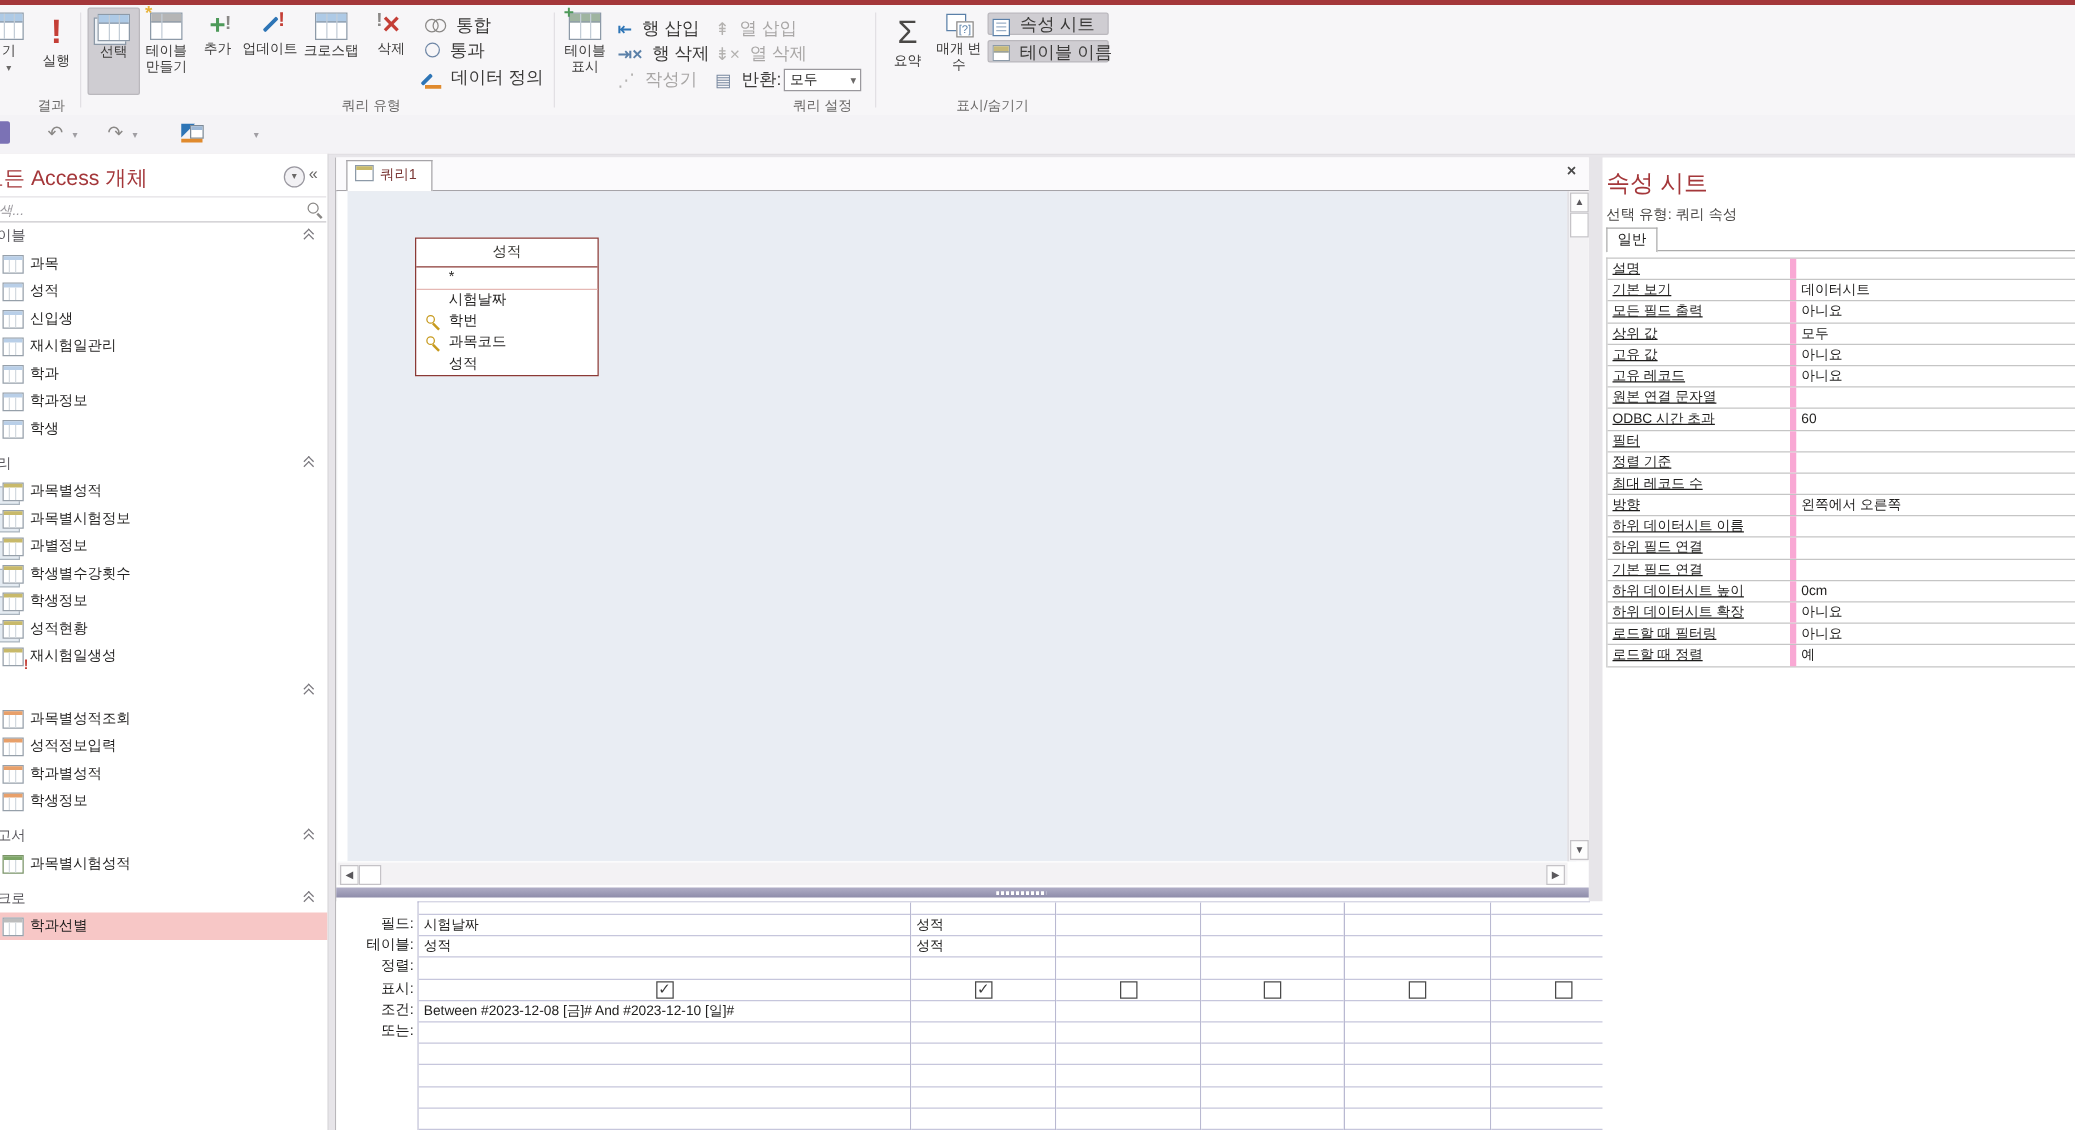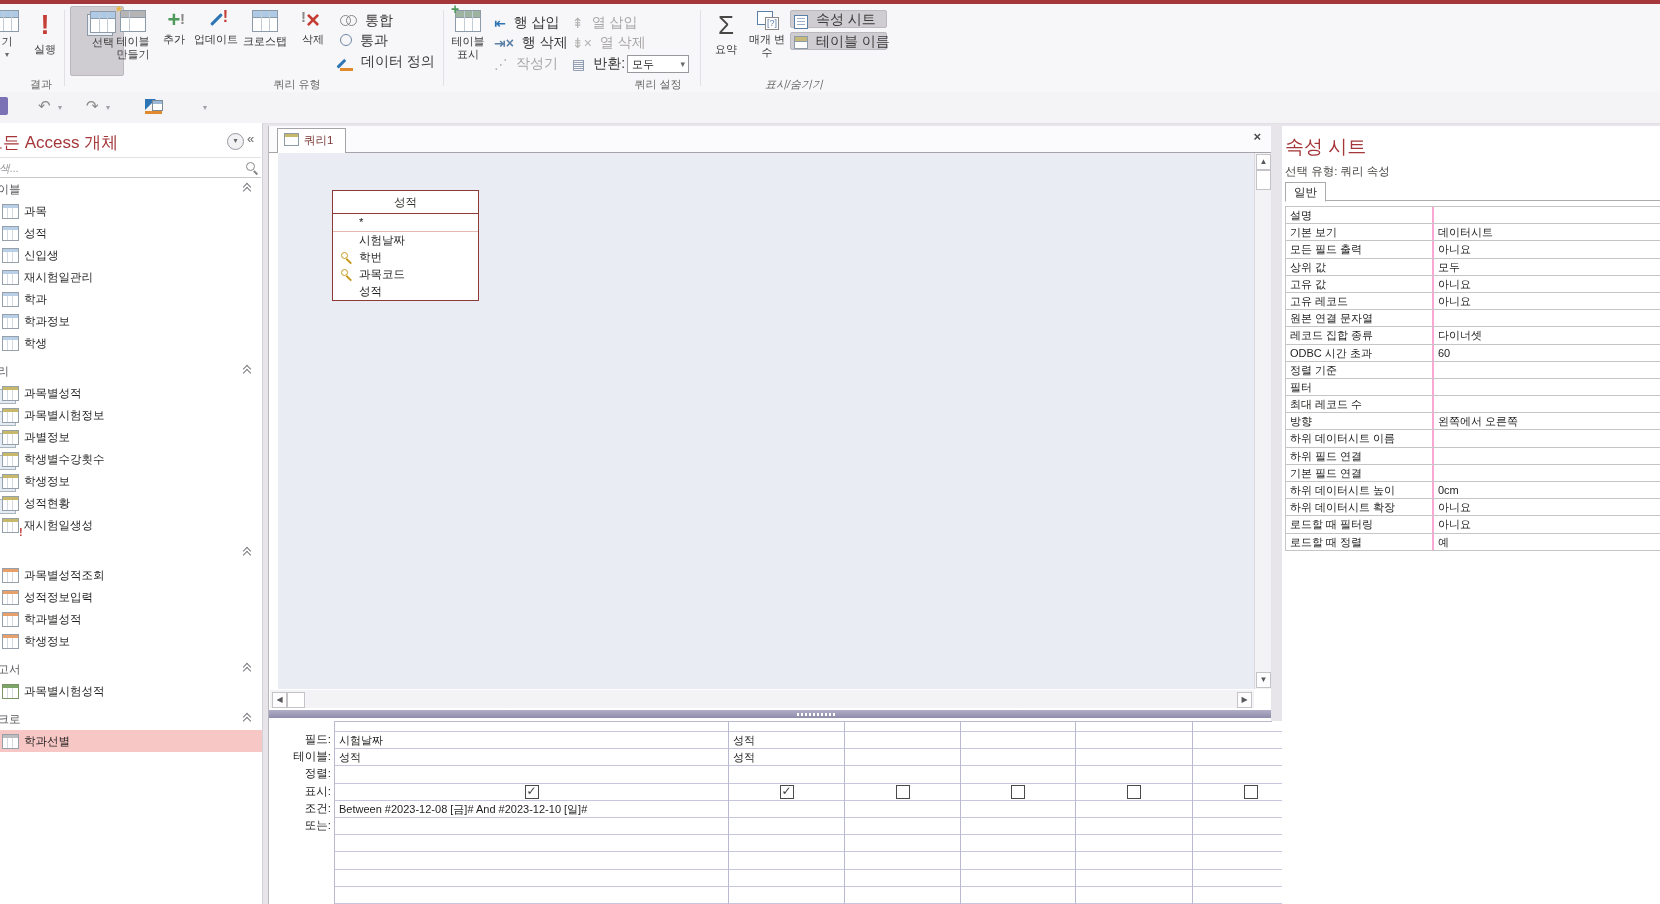--- a/index.html
+++ b/index.html
@@ -5,21 +5,21 @@
   html,body{margin:0;padding:0;background:#e7e5e9;font-family:"Liberation Sans","DejaVu Sans",sans-serif;}
   #app{position:relative;width:1660px;height:904px;overflow:hidden;background:#e7e5e9;font-size:11px;color:#3b3a39;}
   .abs{position:absolute;}
   
   .top-strip{left:0;top:0;width:1660px;height:4px;background:#a4373a;}
   .ribbon{left:0;top:4px;width:1660px;height:88px;background:#f7f6f8;border-bottom:1px solid #dcdade;}
   .grp-label{position:absolute;top:73px;font-size:11px;color:#6a6867;white-space:nowrap;transform:translateX(-50%);}
   .vdiv{position:absolute;top:6px;height:76px;width:1px;background:#e2e0e4;}
   .bigbtn{position:absolute;top:2px;height:68px;text-align:center;font-size:11px;color:#3b3a39;line-height:13px;}
   .bigbtn .bico{display:block;margin:4px auto 3px auto;}
-  .hl{background:#cfcdd2;border:1px solid #bab8bd;border-radius:2px;padding-left:12px;}
+  .hl{background:#cfcdd2;border:1px solid #bab8bd;border-radius:2px;}
   .smallbtn{position:absolute;height:16px;font-size:14px;color:#3b3a39;white-space:nowrap;line-height:16px;}
   .smallbtn .sico{display:inline-block;vertical-align:middle;margin-right:4px;}
   .disabled{color:#a9a7a6;}
   .mini-table{display:inline-block;background:#fff;border:1px solid #8d9aa8;position:relative;}
   .mini-table .hdr{position:absolute;left:0;top:0;right:0;height:6px;background:#aecae6;border-bottom:1px solid #8d9aa8;}
   .mini-table .l1{position:absolute;left:33%;top:0;bottom:0;width:1px;background:#c3cdd7;}
   .mini-table .l2{position:absolute;left:66%;top:0;bottom:0;width:1px;background:#c3cdd7;}
   .badge{position:absolute;font-weight:bold;}
   .excl{color:#c43e36;font-weight:bold;}
   .combo{position:absolute;background:#fff;border:1px solid #9a989d;height:16px;line-height:16px;font-size:11px;padding-left:4px;color:#1f1e1d;}
@@ -95,21 +95,21 @@
   .cb{width:12px;height:12px;border:1px solid #4a4a4a;background:#fff;position:relative;}
   .cb.checked::after{content:"✓";position:absolute;left:1px;top:-3px;font-size:12px;color:#3a3a3a;}
   
   .propsheet{left:1282px;top:126px;width:378px;height:778px;background:#fff;}
   .ps-title{position:absolute;left:3px;top:8px;font-size:19px;color:#a4373a;}
   .ps-sub{position:absolute;left:3px;top:38px;font-size:11.5px;color:#4a4846;}
   .ps-tab{position:absolute;left:3px;top:56px;height:18px;line-height:18px;padding:0 8px;background:#fff;border:1px solid #ababab;border-bottom:1px solid #fff;font-size:11.5px;color:#1f1e1d;z-index:2;}
   .ps-tabline{position:absolute;left:3px;top:74px;width:375px;height:1px;background:#ababab;}
   #ps-rows{position:absolute;left:3px;top:80px;width:375px;border-top:1px solid #c5c5c5;border-left:1px solid #c5c5c5;}
   .ps-row{display:flex;height:16.2px;line-height:16.2px;border-bottom:1px solid #c5c5c5;font-size:11px;color:#1f1e1d;}
-  .ps-name{width:142px;border-right:2px solid #f9a8d4;padding-left:4px;white-space:nowrap;overflow:hidden;}
+  .ps-name{width:142px;border-right:5px solid #f9a8d4;padding-left:4px;white-space:nowrap;overflow:hidden;text-decoration:underline;}
   .ps-val{flex:1;padding-left:4px;white-space:nowrap;overflow:hidden;}
   .sigma{font-size:26px;color:#4a4846;line-height:30px;}
   .pencil{display:inline-block;width:3px;height:15px;background:#2e75b6;transform:rotate(45deg);border-radius:1px;}
   .circ{display:inline-block;width:9px;height:9px;border:1.5px solid #8a8886;border-radius:50%;}
 </style>
 </head>
 <body>
 
 <div id="app">
 
@@ -237,21 +237,21 @@
       <span>속성 시트</span>
     </div>
     <div class="smallbtn hl" style="left:790px;top:28px;width:92px;padding-left:3px;">
       <span class="sico mini-table" style="width:12px;height:11px;"><span class="hdr" style="height:4px;background:#c7b97a;"></span></span>
       <span>테이블 이름</span>
     </div>
 
     <div class="grp-label" style="left:41px;">결과</div>
     <div class="grp-label" style="left:297px;">쿼리 유형</div>
     <div class="grp-label" style="left:658px;">쿼리 설정</div>
-    <div class="grp-label" style="left:794px;font-style:italic;">표시/숨기기</div>
+    <div class="grp-label" style="left:794px;">표시/숨기기</div>
   </div>
 
   <div class="abs qat">
     <span class="save-part"></span>
     <span class="glyph" style="left:38px;top:5px;">↶</span>
     <span class="car" style="left:58px;">▾</span>
     <span class="glyph" style="left:86px;top:5px;">↷</span>
     <span class="car" style="left:106px;">▾</span>
     <span class="dzn-ico">
         <span class="tri"></span>
@@ -563,33 +563,29 @@
         </div>
         <div class="ps-row">
           <div class="ps-name">고유 레코드</div>
           <div class="ps-val">아니요</div>
         </div>
         <div class="ps-row">
           <div class="ps-name">원본 연결 문자열</div>
           <div class="ps-val"></div>
         </div>
         <div class="ps-row">
-          <div class="ps-name">레코드 집합 종류</div>
-          <div class="ps-val">다이너셋</div>
-        </div>
-        <div class="ps-row">
           <div class="ps-name">ODBC 시간 초과</div>
           <div class="ps-val">60</div>
         </div>
         <div class="ps-row">
+          <div class="ps-name">필터</div>
+          <div class="ps-val"></div>
+        </div>
+        <div class="ps-row">
           <div class="ps-name">정렬 기준</div>
-          <div class="ps-val"></div>
-        </div>
-        <div class="ps-row">
-          <div class="ps-name">필터</div>
           <div class="ps-val"></div>
         </div>
         <div class="ps-row">
           <div class="ps-name">최대 레코드 수</div>
           <div class="ps-val"></div>
         </div>
         <div class="ps-row">
           <div class="ps-name">방향</div>
           <div class="ps-val">왼쪽에서 오른쪽</div>
         </div>

